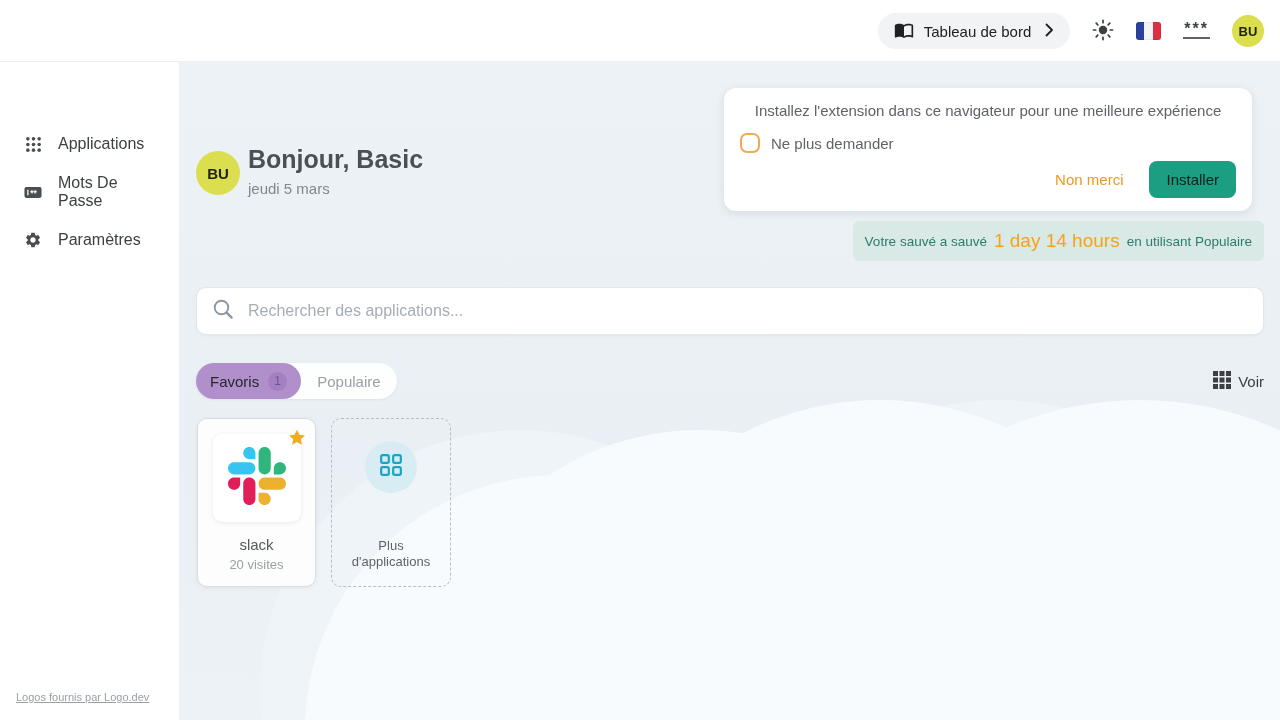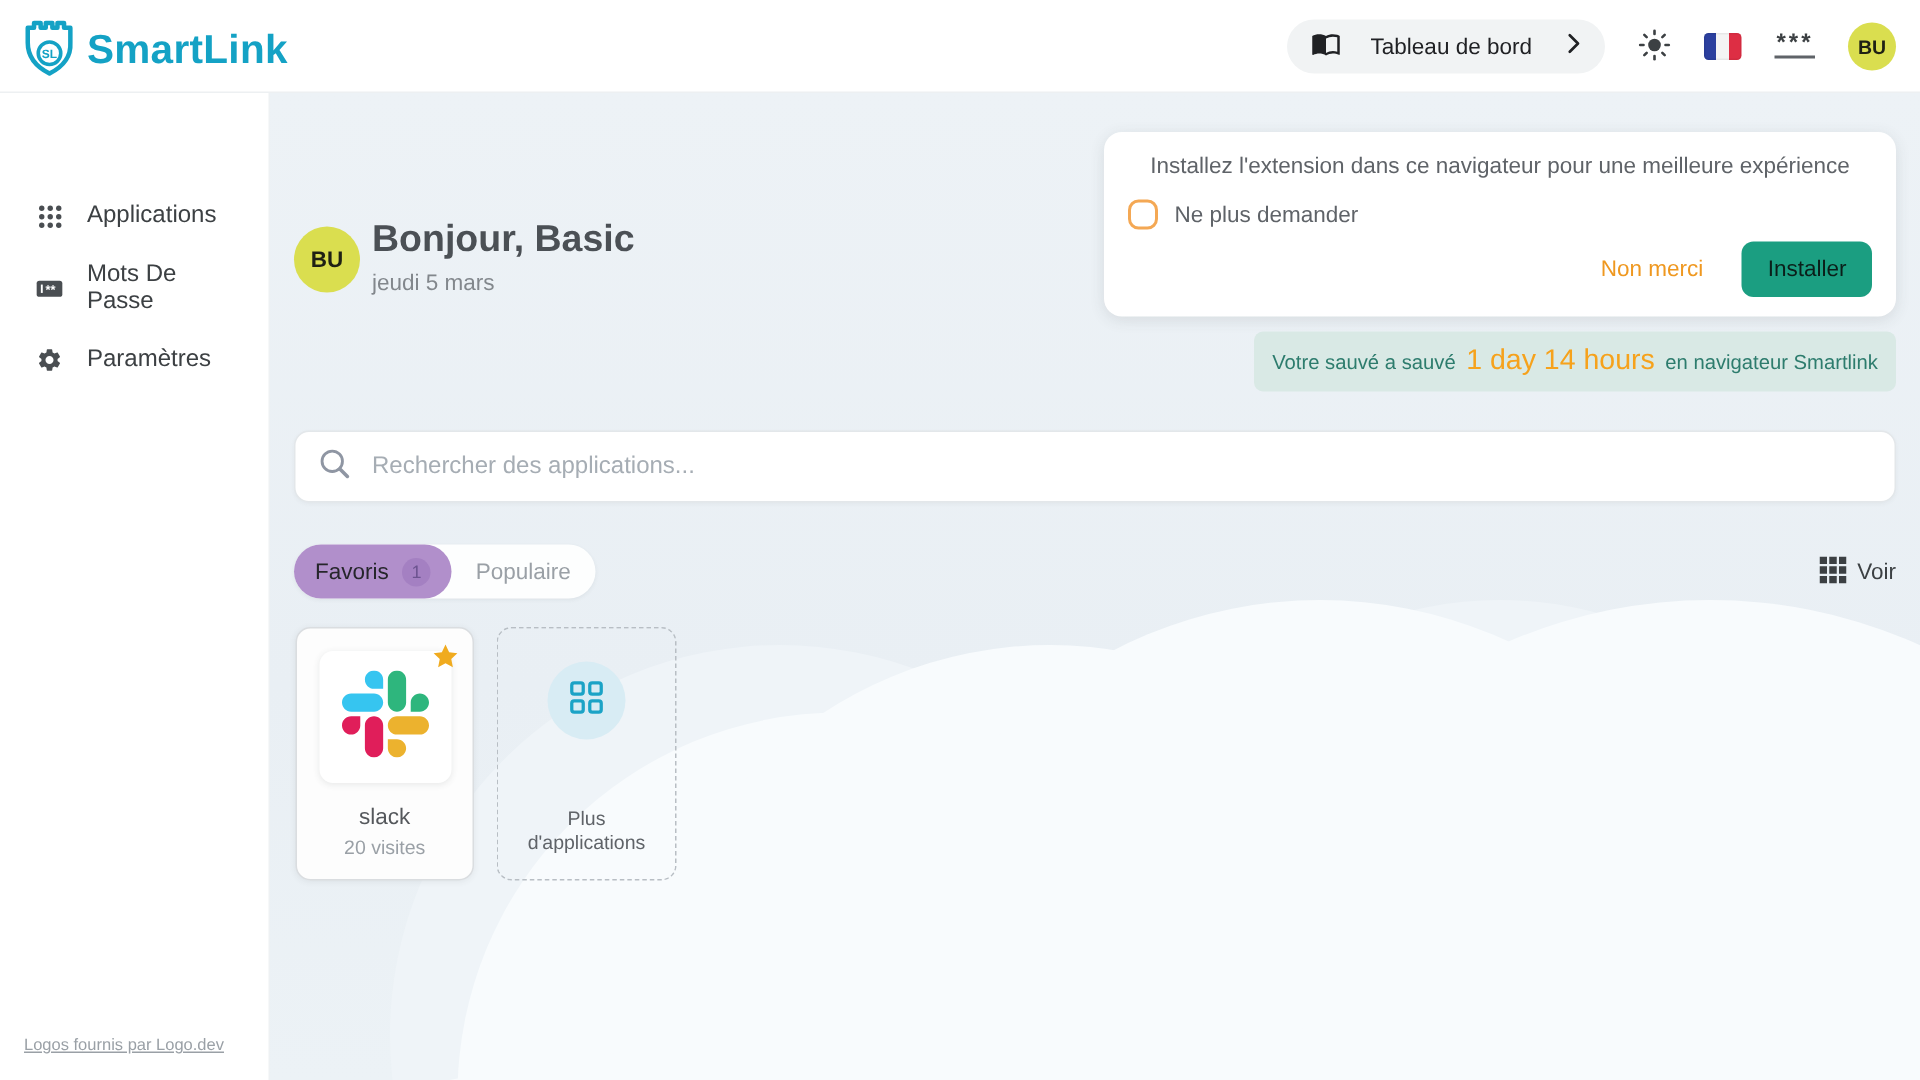--- a/index.html
+++ b/index.html
@@ -4,21 +4,21 @@
 <style>
   * { margin:0; padding:0; box-sizing:border-box; }
   html,body { width:1280px; height:720px; overflow:hidden; font-family:"Liberation Sans", sans-serif; background:#fff; }
   .stage { position:relative; width:1280px; height:720px; }
 
   
   .header { position:absolute; top:0; left:0; right:0; height:62px; background:#fff; border-bottom:1px solid #edf0f2; z-index:10; }
   .brand { position:absolute; left:14px; top:10px; display:flex; align-items:center; gap:6px; }
   .brand-name { font-size:27px; font-weight:bold; color:#14a2c5; letter-spacing:.2px; }
   .hdr-right { position:absolute; right:16px; top:0; height:62px; display:flex; align-items:center; gap:22px; }
-  .dash-btn { display:flex; align-items:center; gap:20px; height:36px; padding:0 16px 0 16px; background:#f1f3f4; border:none; border-radius:18px; font-size:15px; color:#202124; cursor:pointer; font-family:inherit; }
+  .dash-btn { display:flex; align-items:center; gap:10px; height:36px; padding:0 16px 0 16px; background:#f1f3f4; border:none; border-radius:18px; font-size:15px; color:#202124; cursor:pointer; font-family:inherit; }
   .dash-chevron { margin-left:4px; }
   .icon-btn { background:none; border:none; cursor:pointer; display:flex; align-items:center; justify-content:center; padding:0; }
   .flag { width:25px; height:18px; border-radius:3px; overflow:hidden; display:block;
           background:linear-gradient(90deg,#2b3f9e 0 33.3%, #f4f4f4 33.3% 66.6%, #dd2e44 66.6% 100%); box-shadow:0 0 0 1px rgba(0,0,0,.05) inset; }
   .asterisks { font-size:16px; font-weight:bold; color:#3c4043; letter-spacing:2px; line-height:10px; border-bottom:2px solid #5f6368; padding:0 1px 3px 1px; }
   .avatar { width:32px; height:32px; border-radius:50%; background:#dade4f; color:#1f2114; font-size:13px; font-weight:bold; display:flex; align-items:center; justify-content:center; }
 
   
   .sidebar { position:absolute; top:62px; left:0; width:180px; bottom:0; background:#fff; border-right:1px solid #eef1f3; z-index:5; }
   .side-item { position:absolute; left:14px; width:152px; height:40px; display:flex; align-items:center; gap:16px; padding:0 10px; border-radius:8px; cursor:pointer; font-size:16px; color:#3c4043; }
@@ -29,21 +29,21 @@
   
   .main { position:absolute; top:62px; left:180px; right:0; bottom:0; background:linear-gradient(180deg,#edf2f6 0%, #e9eff4 60%, #ecf2f6 100%); overflow:hidden; }
   .cloud { position:absolute; border-radius:50%; }
   .cloud.back { background:#eff4f8; }
   .cloud.front { background:#f8fbfd; }
 
   .greet-avatar { position:absolute; left:16px; top:89px; width:44px; height:44px; border-radius:50%; background:#dade4f; color:#1f2114; font-size:15px; font-weight:bold; display:flex; align-items:center; justify-content:center; }
   .greet-title { position:absolute; left:68px; top:83px; font-size:25px; font-weight:bold; color:#4b5055; }
   .greet-date { position:absolute; left:68px; top:118px; font-size:15px; color:#82878c; }
 
-  .notif-card { position:absolute; right:16px; top:26px; width:528px; height:123px; background:#fff; border-radius:12px; box-shadow:0 2px 10px rgba(60,64,67,.12); padding:14px 16px; }
+  .notif-card { position:absolute; right:28px; top:26px; width:528px; height:123px; background:#fff; border-radius:12px; box-shadow:0 2px 10px rgba(60,64,67,.12); padding:14px 16px; }
   .notif-msg { font-size:15px; color:#5f6368; text-align:center; white-space:nowrap; }
   .notif-check-row { position:absolute; left:16px; top:45px; display:flex; align-items:center; gap:11px; cursor:pointer; }
   .checkbox { width:20px; height:20px; border:2px solid #f4a854; border-radius:7px; background:#fff; }
   .notif-check-label { font-size:15px; color:#5f6368; }
   .notif-actions { position:absolute; right:16px; bottom:13px; display:flex; align-items:center; gap:26px; }
   .link-dismiss { font-size:15px; color:#ef9820; background:none; border:none; cursor:pointer; font-family:inherit; }
   .btn-install { height:37px; padding:0 17px; background:#1b9e81; color:#0b1f1a; border:none; border-radius:8px; font-size:15px; cursor:pointer; font-family:inherit; }
 
   .savings { position:absolute; right:16px; top:159px; height:40px; display:flex; align-items:center; background:#d9e9e5; border-radius:6px; padding:0 12px; }
   .savings .pre, .savings .suf { font-size:13.5px; color:#2d7c6d; }
@@ -69,30 +69,20 @@
   .more-card { position:absolute; left:151px; top:356px; width:120px; height:169px; border:1.5px dashed #b8bec4; border-radius:10px; cursor:pointer; }
   .more-circle { position:absolute; left:50%; top:22px; transform:translateX(-50%); width:52px; height:52px; border-radius:50%; background:#d8ecf4; display:flex; align-items:center; justify-content:center; }
   .more-label { position:absolute; left:0; right:0; top:119px; text-align:center; font-size:13px; color:#5f6368; line-height:16px; white-space:pre-line; }
 </style>
 </head>
 <body>
 
 <div class="stage">
 
   <div class="header">
-    <div class="brand">
-      <span>
-        <svg width="38" height="42" viewBox="0 0 38 42" fill="none">
-          <path d="M19 39 C11 35 4.5 28.5 4.5 18.5 V8.5 h4.2 v-3.2 h4.4 v3.2 h3.4 v-3.2 h4.4 v3.2 h3.4 v-3.2 h4.4 v3.2 h4.2 V18.5 C33.5 28.5 27 35 19 39 Z" stroke="#14a2c5" stroke-width="3" fill="#fff" stroke-linejoin="round"></path>
-          <circle cx="19" cy="25.5" r="7.5" fill="#fff" stroke="#14a2c5" stroke-width="2.4"></circle>
-          <text x="19" y="28.8" text-anchor="middle" font-family="Liberation Sans, sans-serif" font-size="8" font-weight="bold" fill="#14a2c5">SL</text>
-        </svg>
-      </span>
-      <span class="brand-name">SmartLink</span>
-    </div>
 
     <div class="hdr-right">
       <button class="dash-btn">
         <span>
           <svg width="20" height="20" viewBox="0 0 24 24" fill="#202124">
               <path d="M21 5c-1.11-.35-2.33-.5-3.5-.5-1.95 0-4.05.4-5.5 1.5-1.45-1.1-3.55-1.5-5.5-1.5S2.45 4.9 1 6v14.65c0 .25.25.5.5.5.1 0 .15-.05.25-.05C3.1 20.45 5.05 20 6.5 20c1.95 0 4.05.4 5.5 1.5 1.35-.85 3.8-1.5 5.5-1.5 1.65 0 3.35.3 4.75 1.05.1.05.15.05.25.05.25 0 .5-.25.5-.5V6c-.6-.45-1.25-.75-2-1zm0 13.5c-1.1-.35-2.3-.5-3.5-.5-1.7 0-4.15.65-5.5 1.5V8c1.35-.85 3.8-1.5 5.5-1.5 1.2 0 2.4.15 3.5.5v11.5z"></path>
             </svg>
         </span>
         <span>Tableau de bord</span>
         <span class="dash-chevron">
@@ -194,21 +184,21 @@
       </div>
       <div class="notif-actions">
         <button class="link-dismiss">Non merci</button>
         <button class="btn-install">Installer</button>
       </div>
     </div>
 
     <div class="savings">
       <span class="pre">Votre sauvé a sauvé</span>
       <span class="hl">1 day 14 hours</span>
-      <span class="suf">en navigateur Smartlink</span>
+      <span class="suf">en utilisant Populaire</span>
     </div>
 
     <div class="search-bar">
       <span>
         <svg width="24" height="24" viewBox="0 0 24 24" fill="none">
             <circle cx="10.5" cy="10.5" r="6.8" stroke="#8f96a3" stroke-width="1.9"></circle>
             <line x1="15.6" y1="15.6" x2="20.6" y2="20.6" stroke="#8f96a3" stroke-width="2.4" stroke-linecap="round"></line>
           </svg>
       </span>
       <input class="search-input" type="text" placeholder="Rechercher des applications..." style="">

